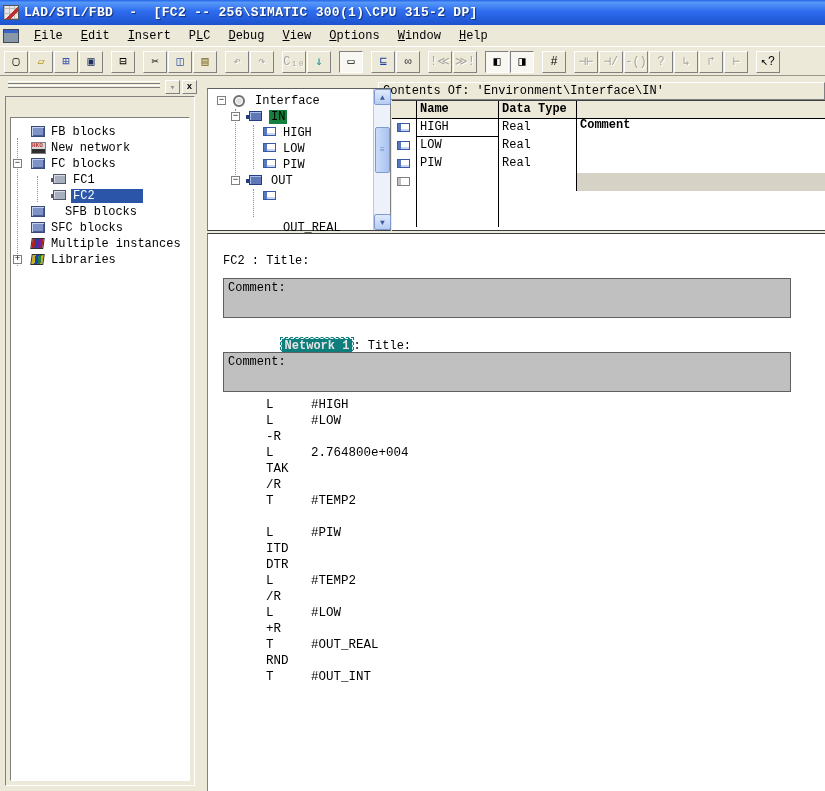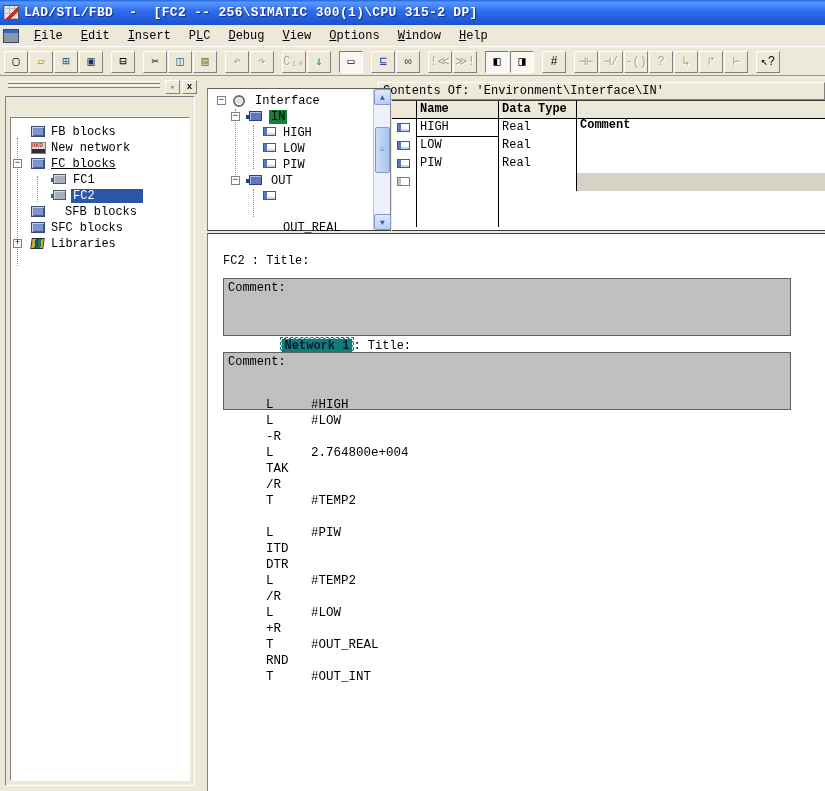--- a/index.html
+++ b/index.html
@@ -92,24 +92,24 @@
   .vscroll{position:absolute;right:0;top:0;width:17px;height:100%;background:#ECF1FA;border-left:1px solid #c0c8d8;}
   .sb-btn{position:absolute;left:0;width:17px;height:16px;background:linear-gradient(180deg,#E0EAFB,#B8CCF2);
     border:1px solid #7E9AD0;border-radius:2px;color:#3B5A9C;font-size:8px;display:flex;align-items:center;justify-content:center;}
   .sb-thumb{position:absolute;left:1px;width:15px;background:linear-gradient(90deg,#CBDCF9,#A8C2F0);
     border:1px solid #7E9AD0;border-radius:2px;display:flex;align-items:center;justify-content:center;
     color:#6A8CC8;font-size:8px;line-height:1;}
   
   .code-pane{position:absolute;left:7px;top:157px;width:618px;height:558px;background:#fff;
     border-top:1px solid #404040;border-left:1px solid #808080;overflow:hidden;}
   .block-title{position:absolute;left:15px;top:20px;white-space:pre;}
-  .comment-box{position:absolute;left:15px;width:568px;height:58px;background:#C0C0C0;
+  .comment-box{position:absolute;left:15px;width:568px;height:40px;background:#C0C0C0;
     border:1px solid #606060;padding:2px 4px;}
   .network-line{position:absolute;left:15px;top:90px;height:18px;white-space:pre;}
-  .network-badge{display:inline-block;background:#0E7E7C;color:#0f172a;font-weight:bold;
+  .network-badge{display:inline-block;background:#0E7E7C;color:#e5e5e5;font-weight:bold;
     border:1px dashed #E8F8F8;outline:1px dashed #0E7E7C;padding:0 3px;}
   .stl{position:absolute;left:58px;top:164px;}
   .stl-line{display:block;height:16px;white-space:pre;font-size:12.5px;}
   .stl-op{display:inline-block;width:45px;}
 </style>
 </head>
 <body>
 
 <div class="screen">
 
@@ -246,37 +246,41 @@
               <span class="ic ic-folder-block" style="left: 20px;"></span>
               <span class="tlabel" style="left: 38px;">FB blocks</span>
             </div>
             <div class="trow">
               <span class="ic ic-network" style="left: 20px;"></span>
               <span class="tlabel" style="left: 38px;">New network</span>
             </div>
             <div class="trow">
               <span class="expander" style="left: 2px;">−</span>
               <span class="ic ic-folder-block" style="left: 20px;"></span>
-              <span class="tlabel" style="left: 38px; text-decoration: underline;">FC blocks</span>
+              <span class="tlabel" style="left: 38px;">FC blocks</span>
             </div>
             <div class="trow">
               <span class="ic ic-block" style="left: 42px;"></span>
               <span class="tlabel" style="left: 60px;">FC1</span>
             </div>
             <div class="trow">
               <span class="ic ic-block" style="left: 42px;"></span>
               <span class="tlabel sel" style="left: 60px;">FC2</span>
             </div>
             <div class="trow">
               <span class="ic ic-folder-block" style="left: 20px;"></span>
               <span class="tlabel" style="left: 52px;">SFB blocks</span>
             </div>
             <div class="trow">
               <span class="ic ic-folder-block" style="left: 20px;"></span>
               <span class="tlabel" style="left: 38px;">SFC blocks</span>
+            </div>
+            <div class="trow">
+              <span class="ic ic-books-multi" style="left: 20px;"></span>
+              <span class="tlabel" style="left: 38px;">Multiple instances</span>
             </div>
             <div class="trow">
               <span class="expander" style="left: 2px;">+</span>
               <span class="ic ic-books-lib" style="left: 20px;"></span>
               <span class="tlabel" style="left: 38px;">Libraries</span>
             </div>
           </div>
       </div>
     </div>
   </div>

